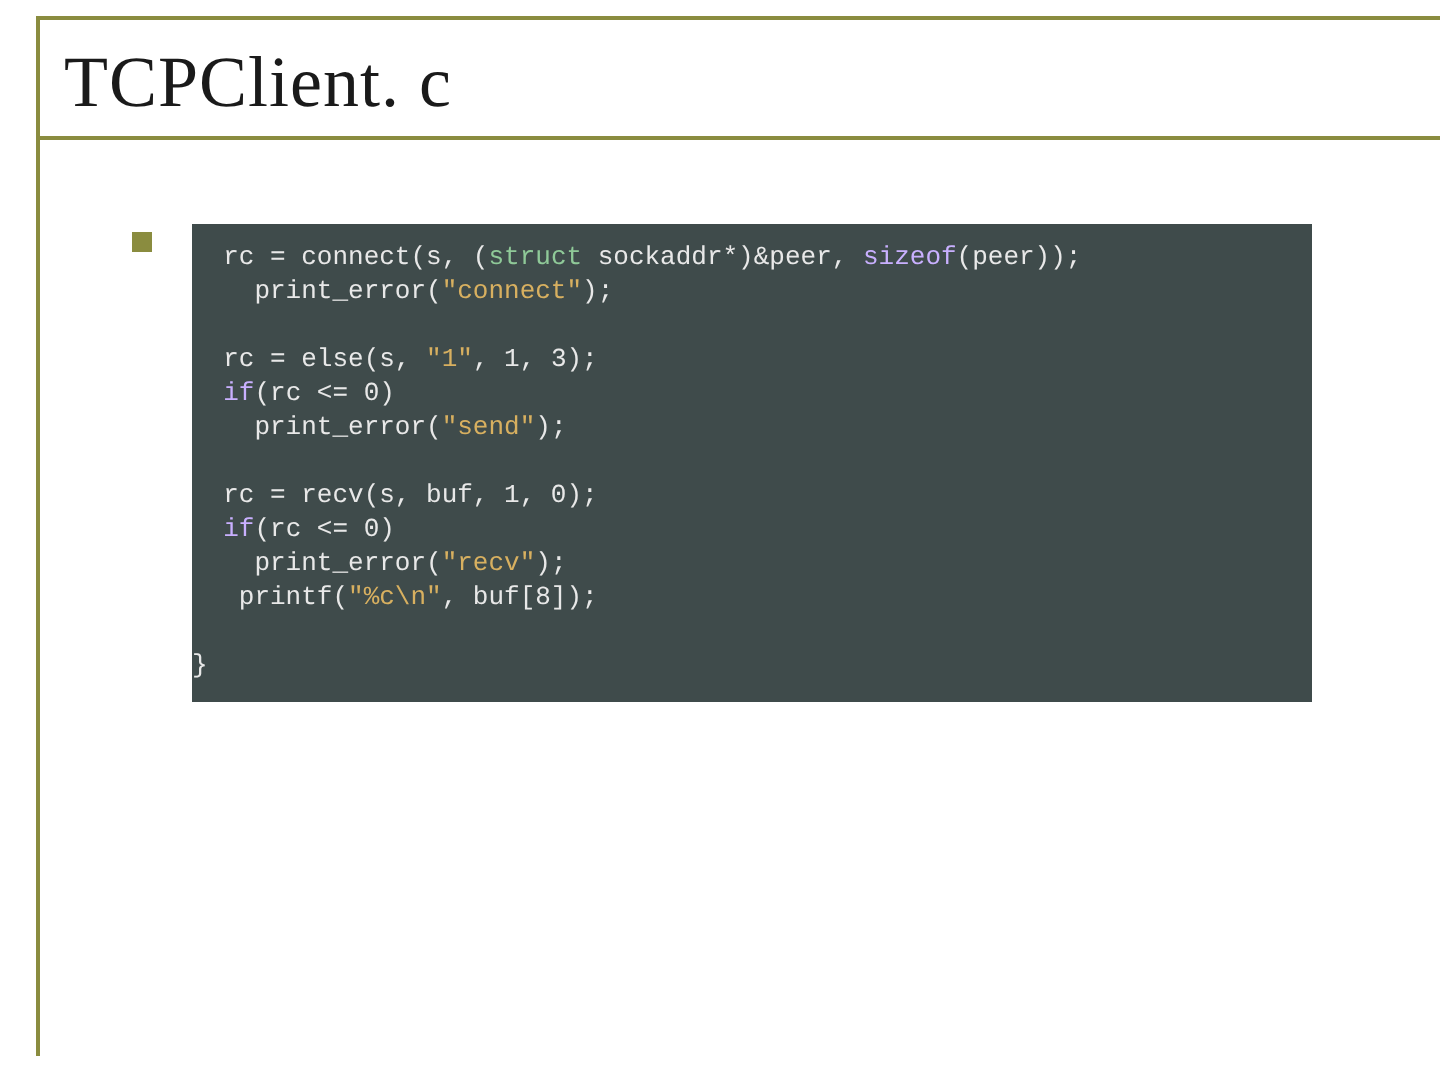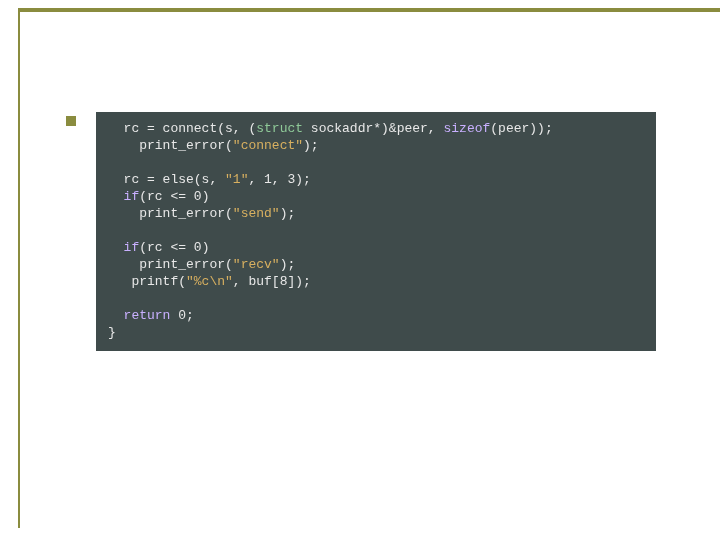--- a/index.html
+++ b/index.html
@@ -47,50 +47,51 @@
     width: 10px;
     height: 10px;
     background: #8a8c3f;
   }
   .code-block {
     position: absolute;
     left: 78px;
     top: 112px;
     width: 560px;
     background: #3f4b4b;
-    padding: 8px 10px 10px 12px;
+    padding: 8px 10px 10px 0;
     font-family: 'Courier New', Courier, monospace;
     font-size: 13px;
     line-height: 17px;
     color: #e8e8e8;
   }
   .code-line { white-space: pre; }
   .kw  { color: #c9b0ff; }
   .str { color: #d8b060; }
   .typ { color: #8fc998; }
   .blank { height: 17px; }
 </style>
 </head>
 <body>
 
 <div class="slide">
   <div class="rule-left"></div>
   <div class="rule-top"></div>
+  <h1 class="title">TCPClient. c</h1>
   <div class="rule-under"></div>
 
   <div class="bullet"></div>
 
   <div class="code-block">
     <div class="code-line"><span>  rc = connect(s, (</span><span class="typ">struct</span><span> sockaddr*)&amp;peer, </span><span class="kw">sizeof</span><span>(peer));</span></div>
     <div class="code-line"><span>    print_error(</span><span class="str">"connect"</span><span>);</span></div>
     <div class="blank"></div>
     <div class="code-line"><span>  rc = else(s, </span><span class="str">"1"</span><span>, 1, 3);</span></div>
     <div class="code-line"><span>  </span><span class="kw">if</span><span>(rc &lt;= 0)</span></div>
     <div class="code-line"><span>    print_error(</span><span class="str">"send"</span><span>);</span></div>
     <div class="blank"></div>
+    <div class="code-line"><span>  rc = recv(s, buf, 1, 0);</span></div>
     <div class="code-line"><span>  </span><span class="kw">if</span><span>(rc &lt;= 0)</span></div>
     <div class="code-line"><span>    print_error(</span><span class="str">"recv"</span><span>);</span></div>
     <div class="code-line"><span>   printf(</span><span class="str">"%c\n"</span><span>, buf[8]);</span></div>
     <div class="blank"></div>
-    <div class="code-line"><span>  </span><span class="kw">return</span><span> 0;</span></div>
     <div class="code-line"><span>}</span></div>
   </div>
 </div>
 
 </body></html>

